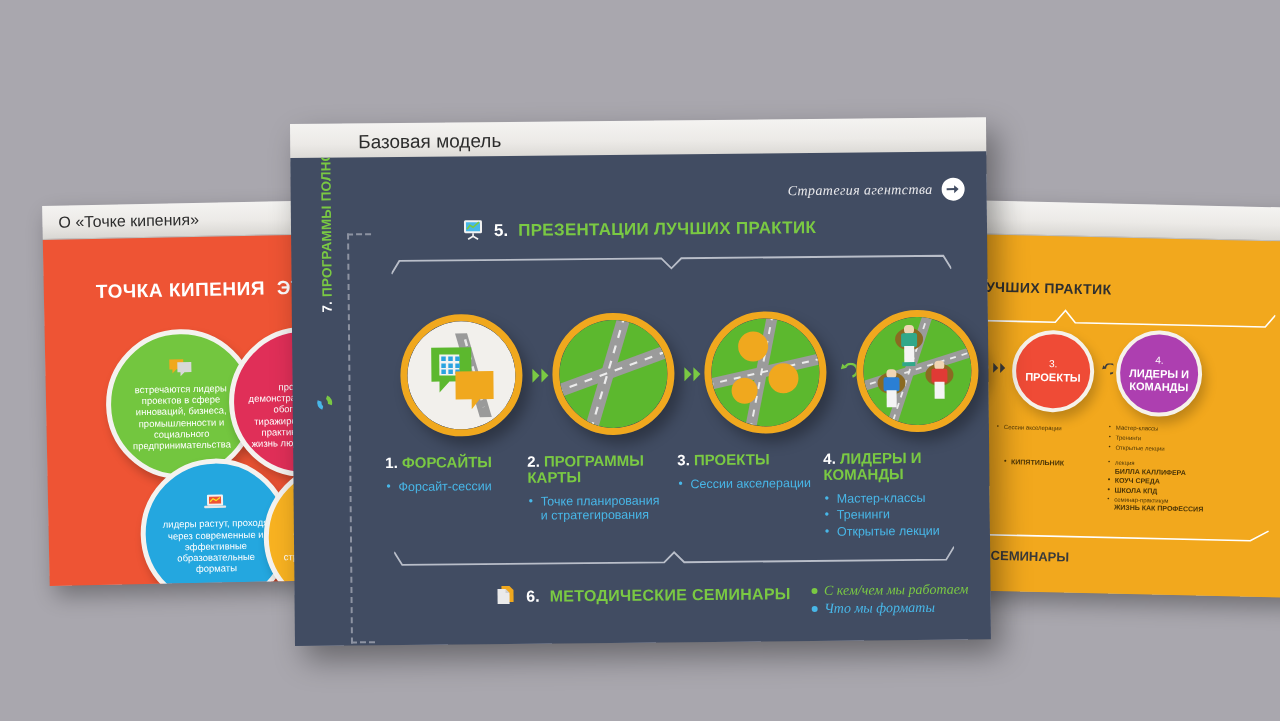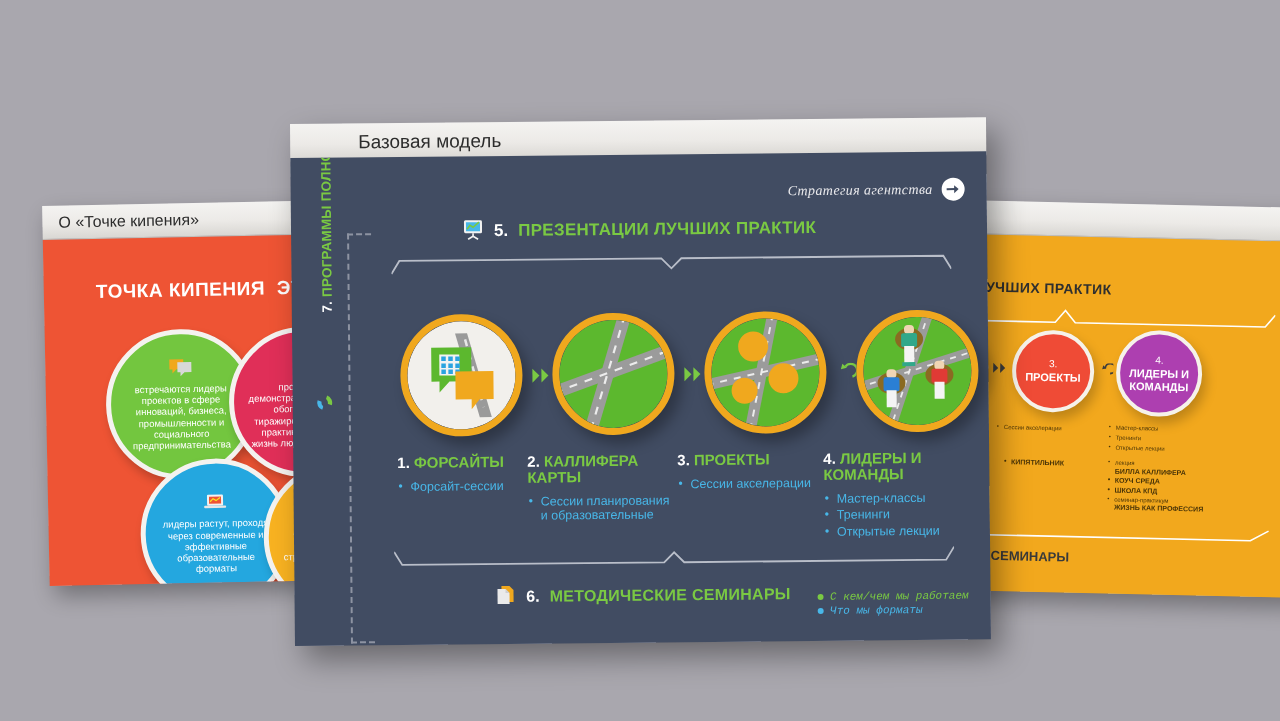--- a/index.html
+++ b/index.html
@@ -162,21 +162,21 @@
     position: absolute; left: 0; right: 0; bottom: 34px;
     display: flex; align-items: center; justify-content: center; gap: 10px;
   }
   .c-bot-head .num { color: #fff; font-weight: bold; font-size: 16px; }
   .c-bot-head .lbl { color: #7ac943; font-weight: bold; font-size: 16px; letter-spacing: .3px; }
 
   .c-legend { position: absolute; right: 22px; bottom: 22px; }
   .c-legend .row { display: flex; align-items: center; gap: 6px; margin-bottom: 2px; }
   .c-legend .dot { width: 6px; height: 6px; border-radius: 50%; }
   .c-legend .lt {
-    font-size: 11px; font-style: italic; font-family: Liberation Mono, monospace;
+    font-size: 14px; font-style: italic; font-family: Liberation Serif, serif;
   }
 </style>
 </head>
 <body>
 
 <div id="stage">
 
   <div class="slide" id="slide-left">
     <div class="titlebar">
       <span class="tt">О «Точке кипения»</span>
@@ -461,37 +461,37 @@
                 </g>
               </svg>
             </div>
           </div>
         </div>
 
       </div>
 
       <div class="c-texts">
 
-        <div class="c-col" style="left:12px">
+        <div class="c-col" style="left:0px">
           <div class="hd">
             <span class="n">1.</span>
             <span class="t">ФОРСАЙТЫ</span>
           </div>
           <ul>
             <li>Форсайт-сессии</li>
           </ul>
         </div>
 
         <div class="c-col" style="left:142px">
           <div class="hd">
             <span class="n">2.</span>
-            <span class="t">КАЛЛИФЕРА КАРТЫ</span>
+            <span class="t">ПРОГРАММЫ КАРТЫ</span>
           </div>
           <ul>
-            <li>Сессии планирования и образовательные</li>
+            <li>Точке планирования и стратегирования</li>
           </ul>
         </div>
 
         <div class="c-col" style="left:292px">
           <div class="hd">
             <span class="n">3.</span>
             <span class="t">ПРОЕКТЫ</span>
           </div>
           <ul>
             <li>Сессии акселерации</li>

